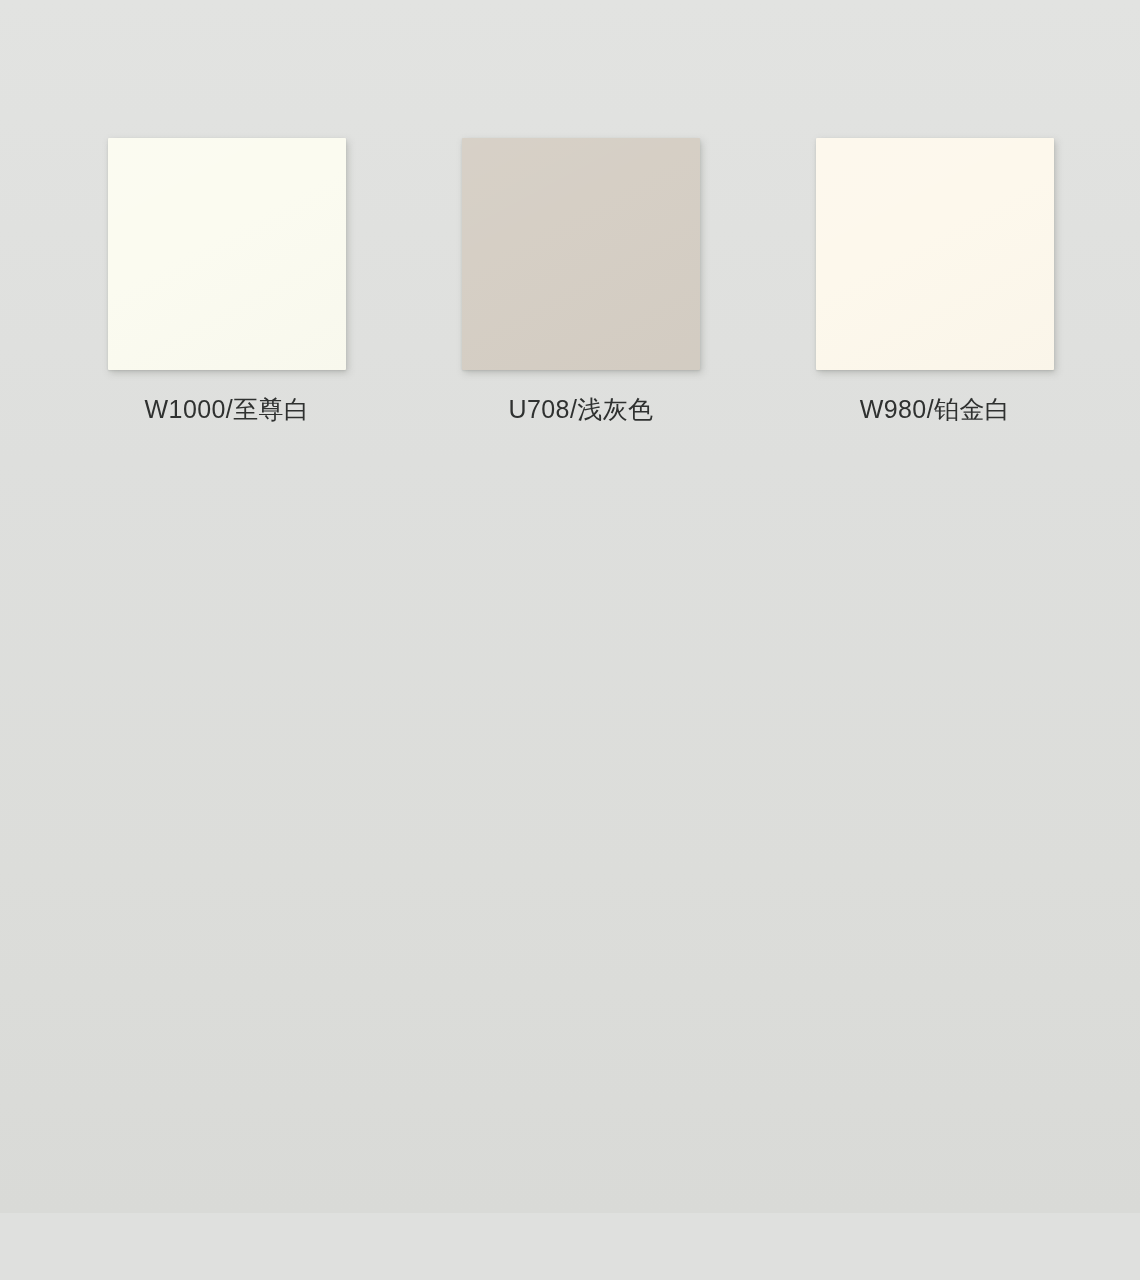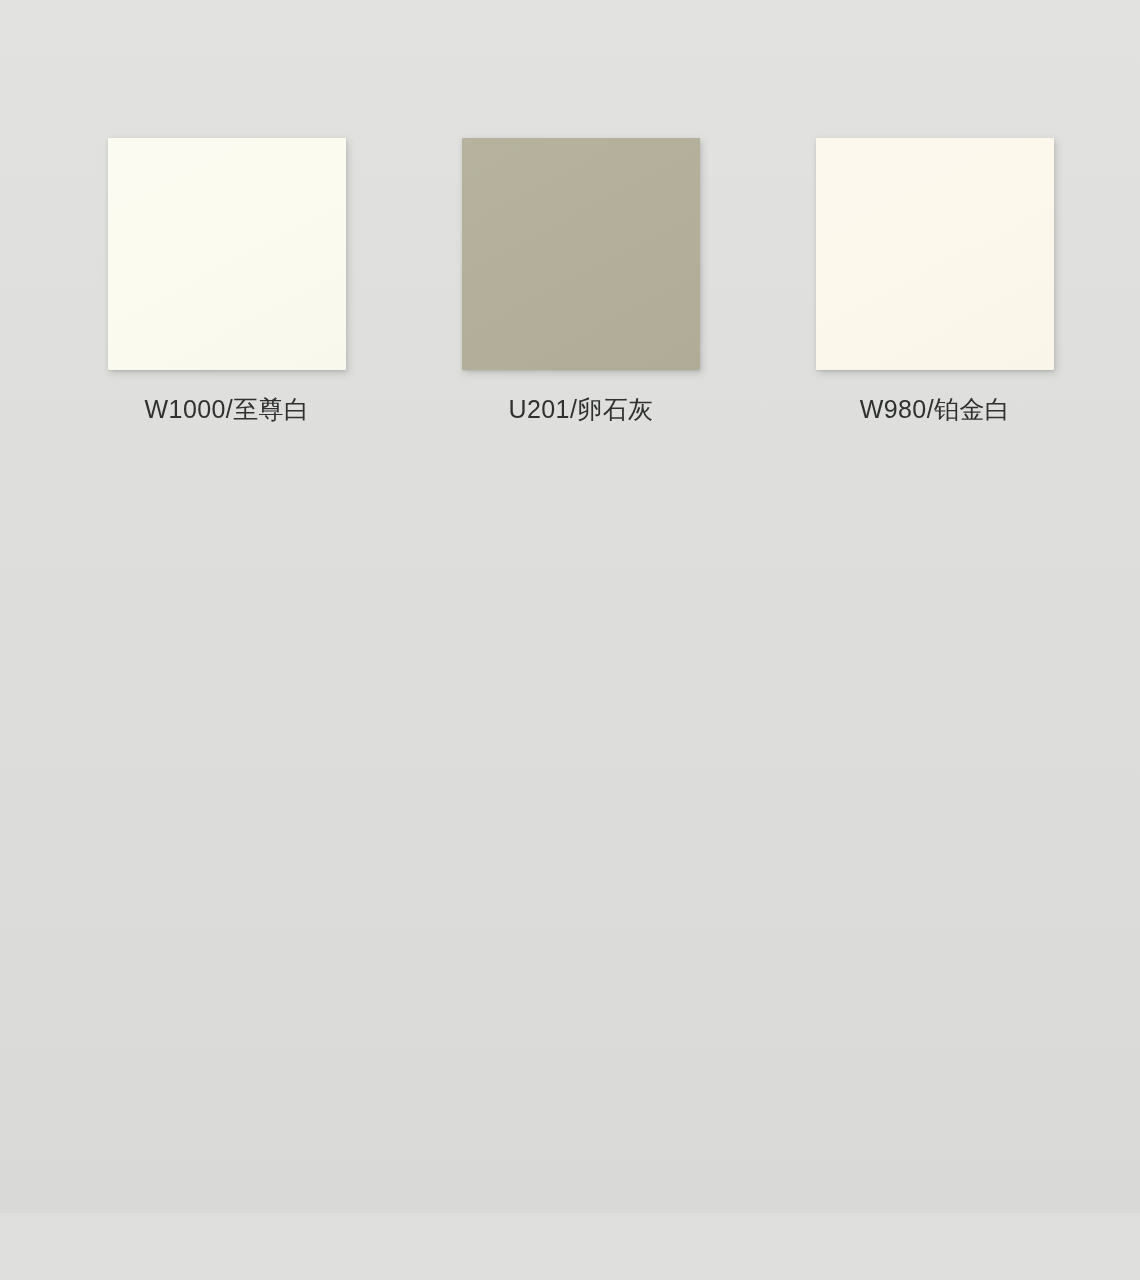--- a/index.html
+++ b/index.html
@@ -79,21 +79,21 @@
 </head>
 <body>
 
 <div class="page">
   <div class="palette-grid">
       <div class="swatch-cell">
         <div class="swatch-chip" style="background: rgb(251, 251, 240);"></div>
         <div class="swatch-label">W1000/至尊白</div>
       </div>
       <div class="swatch-cell">
-        <div class="swatch-chip" style="background: rgb(178, 174, 153);"></div>
-        <div class="swatch-label">U201/卵石灰</div>
+        <div class="swatch-chip" style="background: rgb(213, 206, 196);"></div>
+        <div class="swatch-label">U708/浅灰色</div>
       </div>
       <div class="swatch-cell">
         <div class="swatch-chip" style="background: rgb(253, 248, 236);"></div>
         <div class="swatch-label">W980/铂金白</div>
       </div>
     </div>
 </div>
 
 </body></html>

